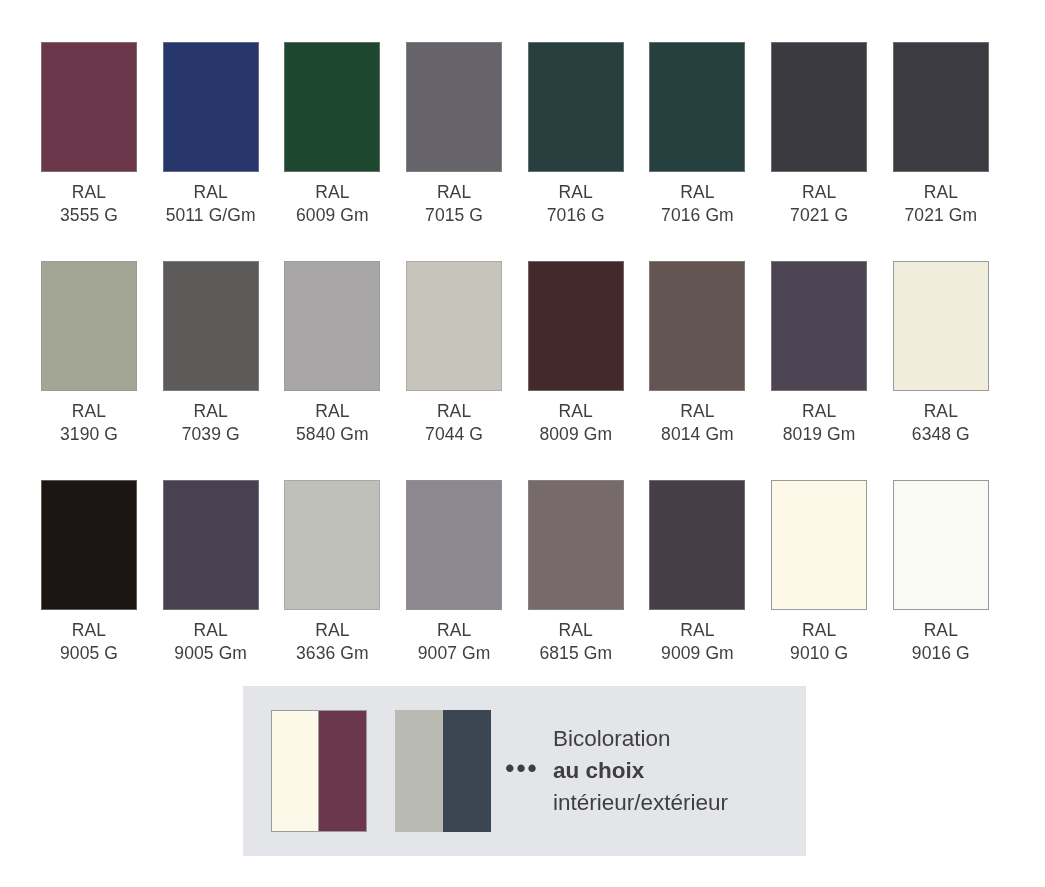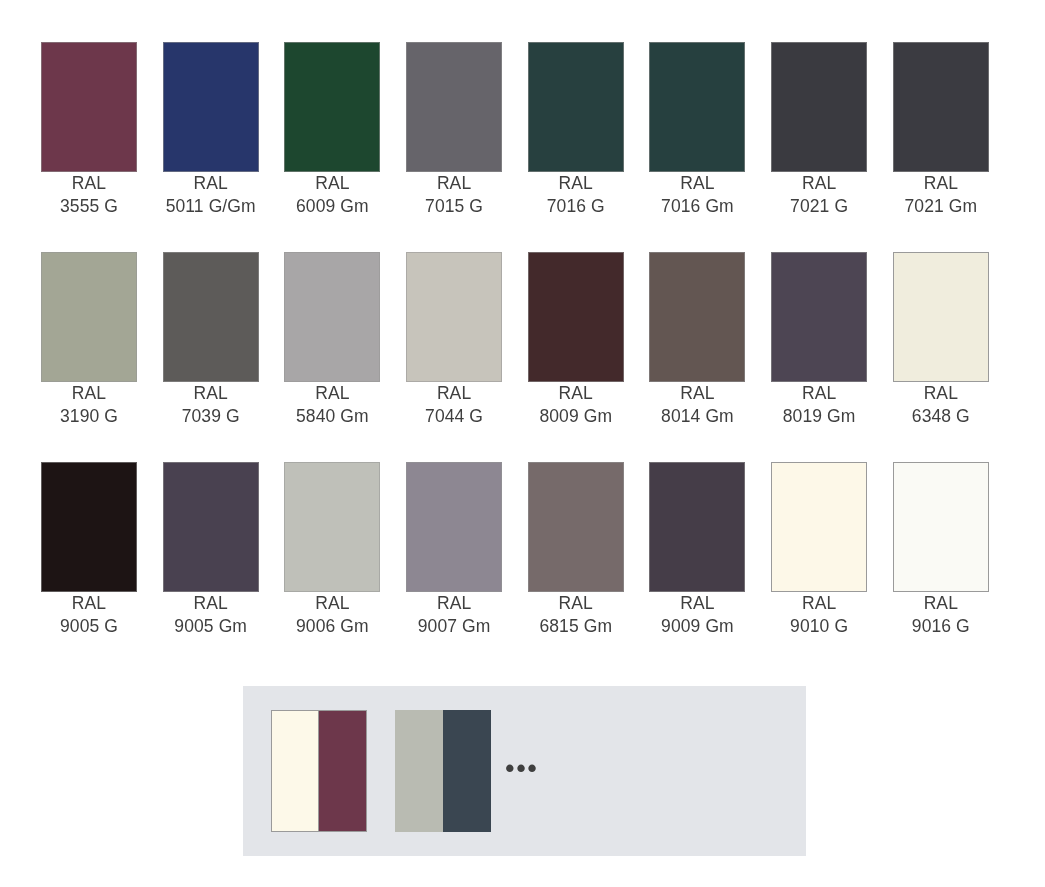--- a/index.html
+++ b/index.html
@@ -47,20 +47,21 @@
     width: 96px;
     height: 130px;
     box-sizing: border-box;
     border: 1px solid rgba(150,150,150,0.55);
   }
   .swatch-chip.light-edge {
     border: 1px solid #9a9a9a;
   }
 
   .swatch-label {
+    margin-top: 9px;
     text-align: center;
     font-size: 17.5px;
     line-height: 23px;
     color: #3f3f3f;
     letter-spacing: 0.1px;
     white-space: nowrap;
   }
   .swatch-label .code {
     display: block;
   }
@@ -253,21 +254,21 @@
       <div class="swatch-chip" style="background:#494150"></div>
       <div class="swatch-label">
         <span>RAL</span>
         <span class="code">9005 Gm</span>
       </div>
     </div>
     <div class="swatch-cell">
       <div class="swatch-chip" style="background:#bfc0b9"></div>
       <div class="swatch-label">
         <span>RAL</span>
-        <span class="code">9006 Gm</span>
+        <span class="code">3636 Gm</span>
       </div>
     </div>
     <div class="swatch-cell">
       <div class="swatch-chip" style="background:#8d8792"></div>
       <div class="swatch-label">
         <span>RAL</span>
         <span class="code">9007 Gm</span>
       </div>
     </div>
     <div class="swatch-cell">
@@ -309,14 +310,19 @@
     <div class="duo-half" style="background:#6d374b"></div>
   </div>
 
   <div class="duo duo-b">
     <div class="duo-half" style="background:#b9bbb2"></div>
     <div class="duo-half" style="background:#3a4651"></div>
   </div>
 
   <div class="ellipsis">•••</div>
 
+  <div class="bicolor-text">
+    <div>Bicoloration</div>
+    <div class="line-bold">au choix</div>
+    <div>intérieur/extérieur</div>
+  </div>
 
 </div>
 
 </body></html>

